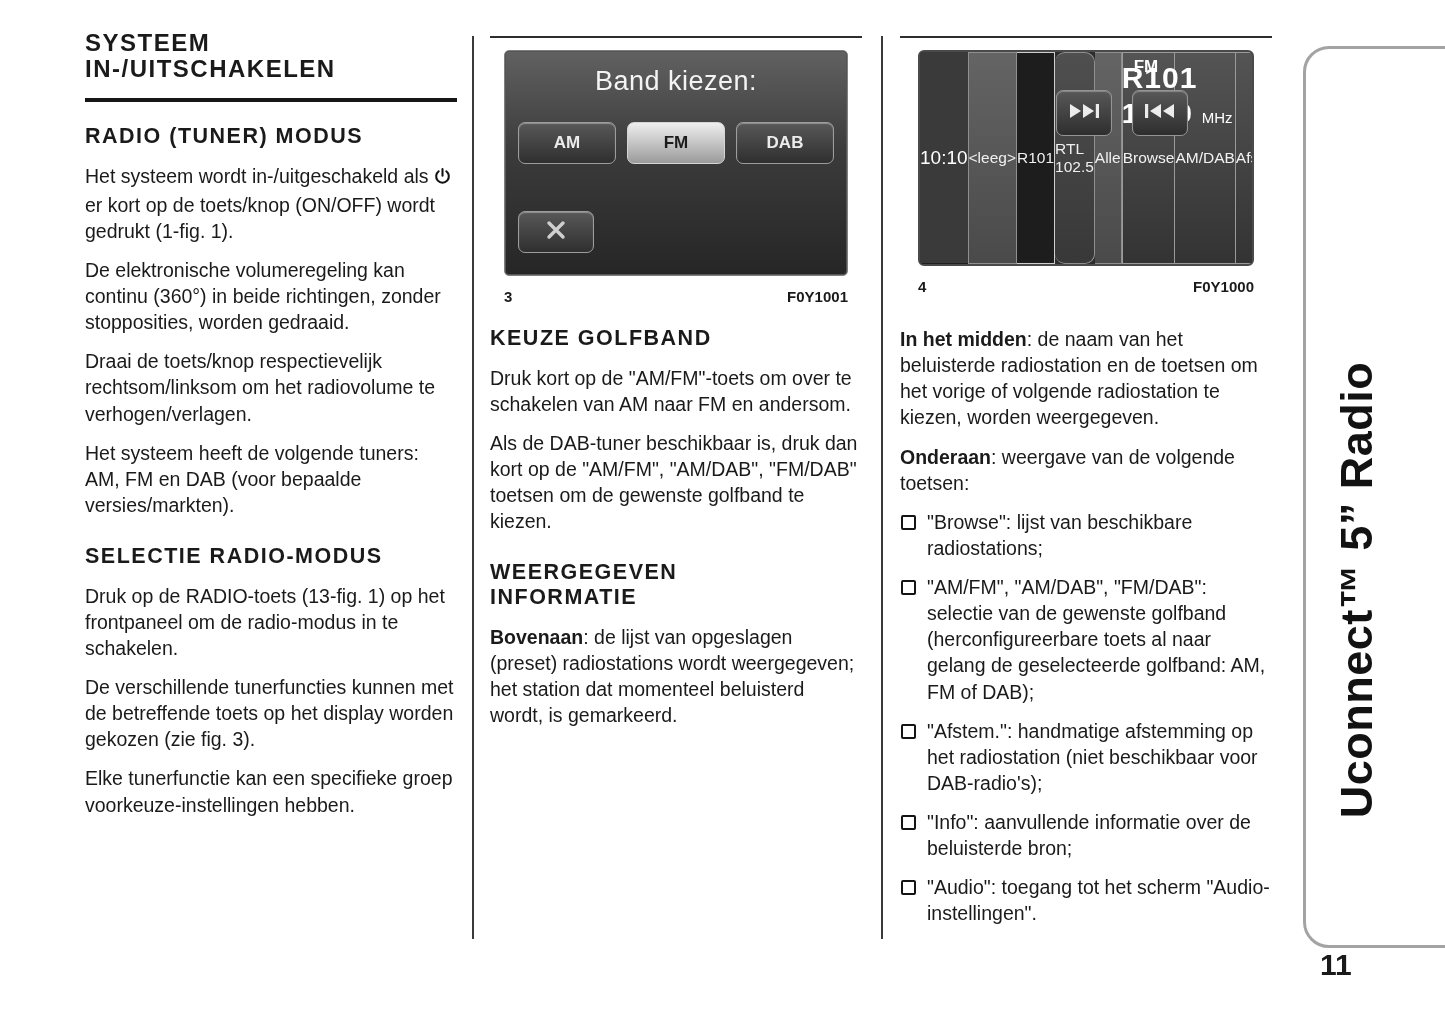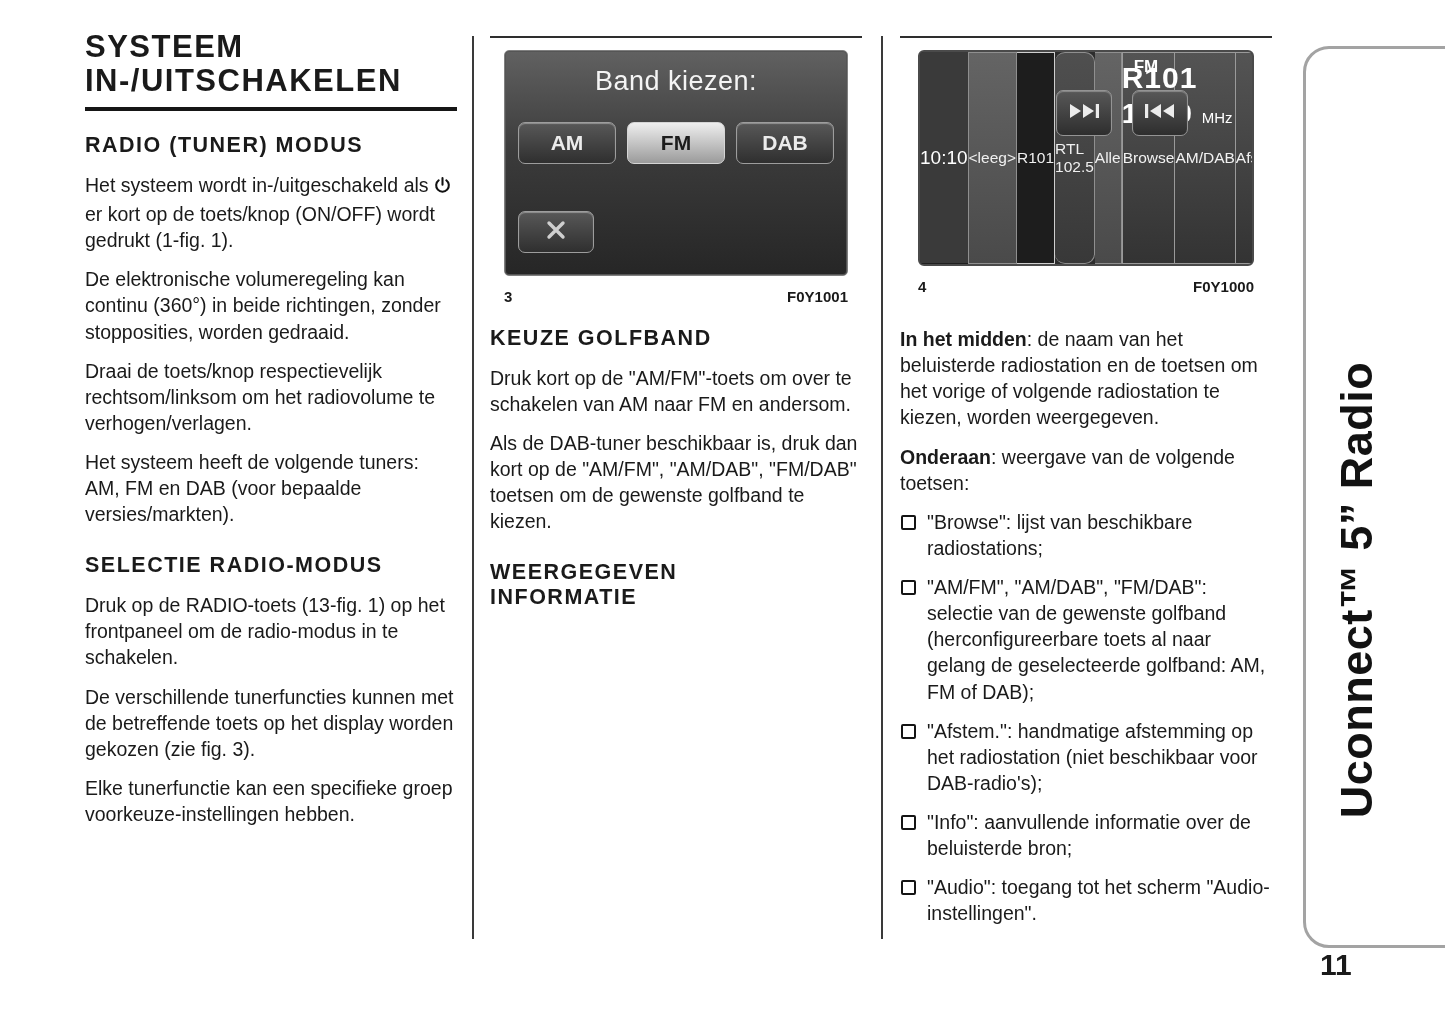--- a/index.html
+++ b/index.html
@@ -5,22 +5,22 @@
   html,body{margin:0;padding:0;}
   body{width:1445px;height:1025px;position:relative;overflow:hidden;background:#ffffff;
        font-family:"Liberation Sans",sans-serif;color:#1a1a1a;}
 
   .vdiv{position:absolute;top:36px;width:2px;height:903px;background:#3a3a3a;}
   #divider-1{left:472px;}
   #divider-2{left:881px;}
 
   
   .col-left{position:absolute;left:85px;top:30px;width:372px;}
-  .doc-title{font-size:31px;font-weight:bold;letter-spacing:1.5px;line-height:1.1;
-             padding-bottom:9px;border-bottom:4px solid #161616;margin:0 0 22px 0;}
+  .doc-title{font-size:24px;font-weight:bold;letter-spacing:1.5px;line-height:1.1;
+             padding-bottom:15px;border-bottom:4px solid #161616;margin:0 0 22px 0;}
   .doc-title .tline{display:block;}
   h2.sec{font-size:21.5px;font-weight:bold;letter-spacing:1.5px;margin:0 0 14px 0;line-height:1.15;}
   h2.sec.later{margin-top:26px;}
   h2.sec .hline{display:block;}
   p.body{font-size:19.5px;line-height:1.34;margin:0 0 13px 0;}
   .power-icon{display:inline-block;vertical-align:-3px;margin:0 4px;}
 
   
   .figure{position:absolute;width:372px;top:36px;}
   #figure-3{left:490px;}
@@ -31,21 +31,21 @@
   .fig-caption{display:flex;justify-content:space-between;margin:12px 14px 0 14px;
                font-size:15px;font-weight:bold;}
 
   
   .screen3{height:224px;border-radius:5px;border:1px solid #808080;position:relative;
            background:linear-gradient(180deg,#616161 0%,#3b3b3b 45%,#262626 100%);
            box-shadow:inset 0 0 0 1px #555;}
   .screen3-title{text-align:center;color:#f4f4f4;font-size:27px;padding-top:15px;letter-spacing:.5px;}
   .band-row{display:flex;justify-content:space-between;padding:0 13px;margin-top:25px;}
   .band-btn{width:96px;height:40px;border-radius:7px;display:flex;align-items:center;
-            justify-content:center;font-size:21px;font-weight:bold;}
+            justify-content:center;font-size:17px;font-weight:bold;}
   .band-btn.dark{background:linear-gradient(#585858,#2f2f2f);color:#ececec;border:1px solid #9d9d9d;
                  box-shadow:inset 0 1px 1px rgba(255,255,255,.35);}
   .band-btn.active{background:linear-gradient(#eeeeee,#9b9b9b);color:#1c1c1c;border:1px solid #d5d5d5;}
   .close-btn{position:absolute;left:13px;bottom:22px;width:74px;height:40px;border-radius:7px;
              background:linear-gradient(#585858,#2f2f2f);border:1px solid #9d9d9d;
              box-shadow:inset 0 1px 1px rgba(255,255,255,.35);
              display:flex;align-items:center;justify-content:center;}
 
   
   .screen4{height:212px;border-radius:6px;border:2px solid #4a4a4a;background:#2d2d2d;
@@ -153,20 +153,23 @@
 
   <div class="col-mid">
     <h2 class="sec">KEUZE GOLFBAND</h2>
     <p class="body">Druk kort op de "AM/FM"-toets om over te schakelen van AM naar FM en andersom.</p>
     <p class="body">Als de DAB-tuner beschikbaar is, druk dan kort op de "AM/FM", "AM/DAB", "FM/DAB" toetsen om de gewenste golfband te kiezen.</p>
 
     <h2 class="sec later">
       <span class="hline">WEERGEGEVEN</span>
       <span class="hline">INFORMATIE</span>
     </h2>
+    <p class="body">
+      <b>Bovenaan</b><span>: de lijst van opgeslagen (preset) radiostations wordt weergegeven; het station dat momenteel beluisterd wordt, is gemarkeerd.</span>
+    </p>
   </div>
 
   <div class="figure" id="figure-4">
     <div class="fig-rule"></div>
     <div class="fig-body">
       <div class="screen4">
         <div class="clock-bar">
           <span>10:10</span>
         </div>
         <div class="preset-row">

